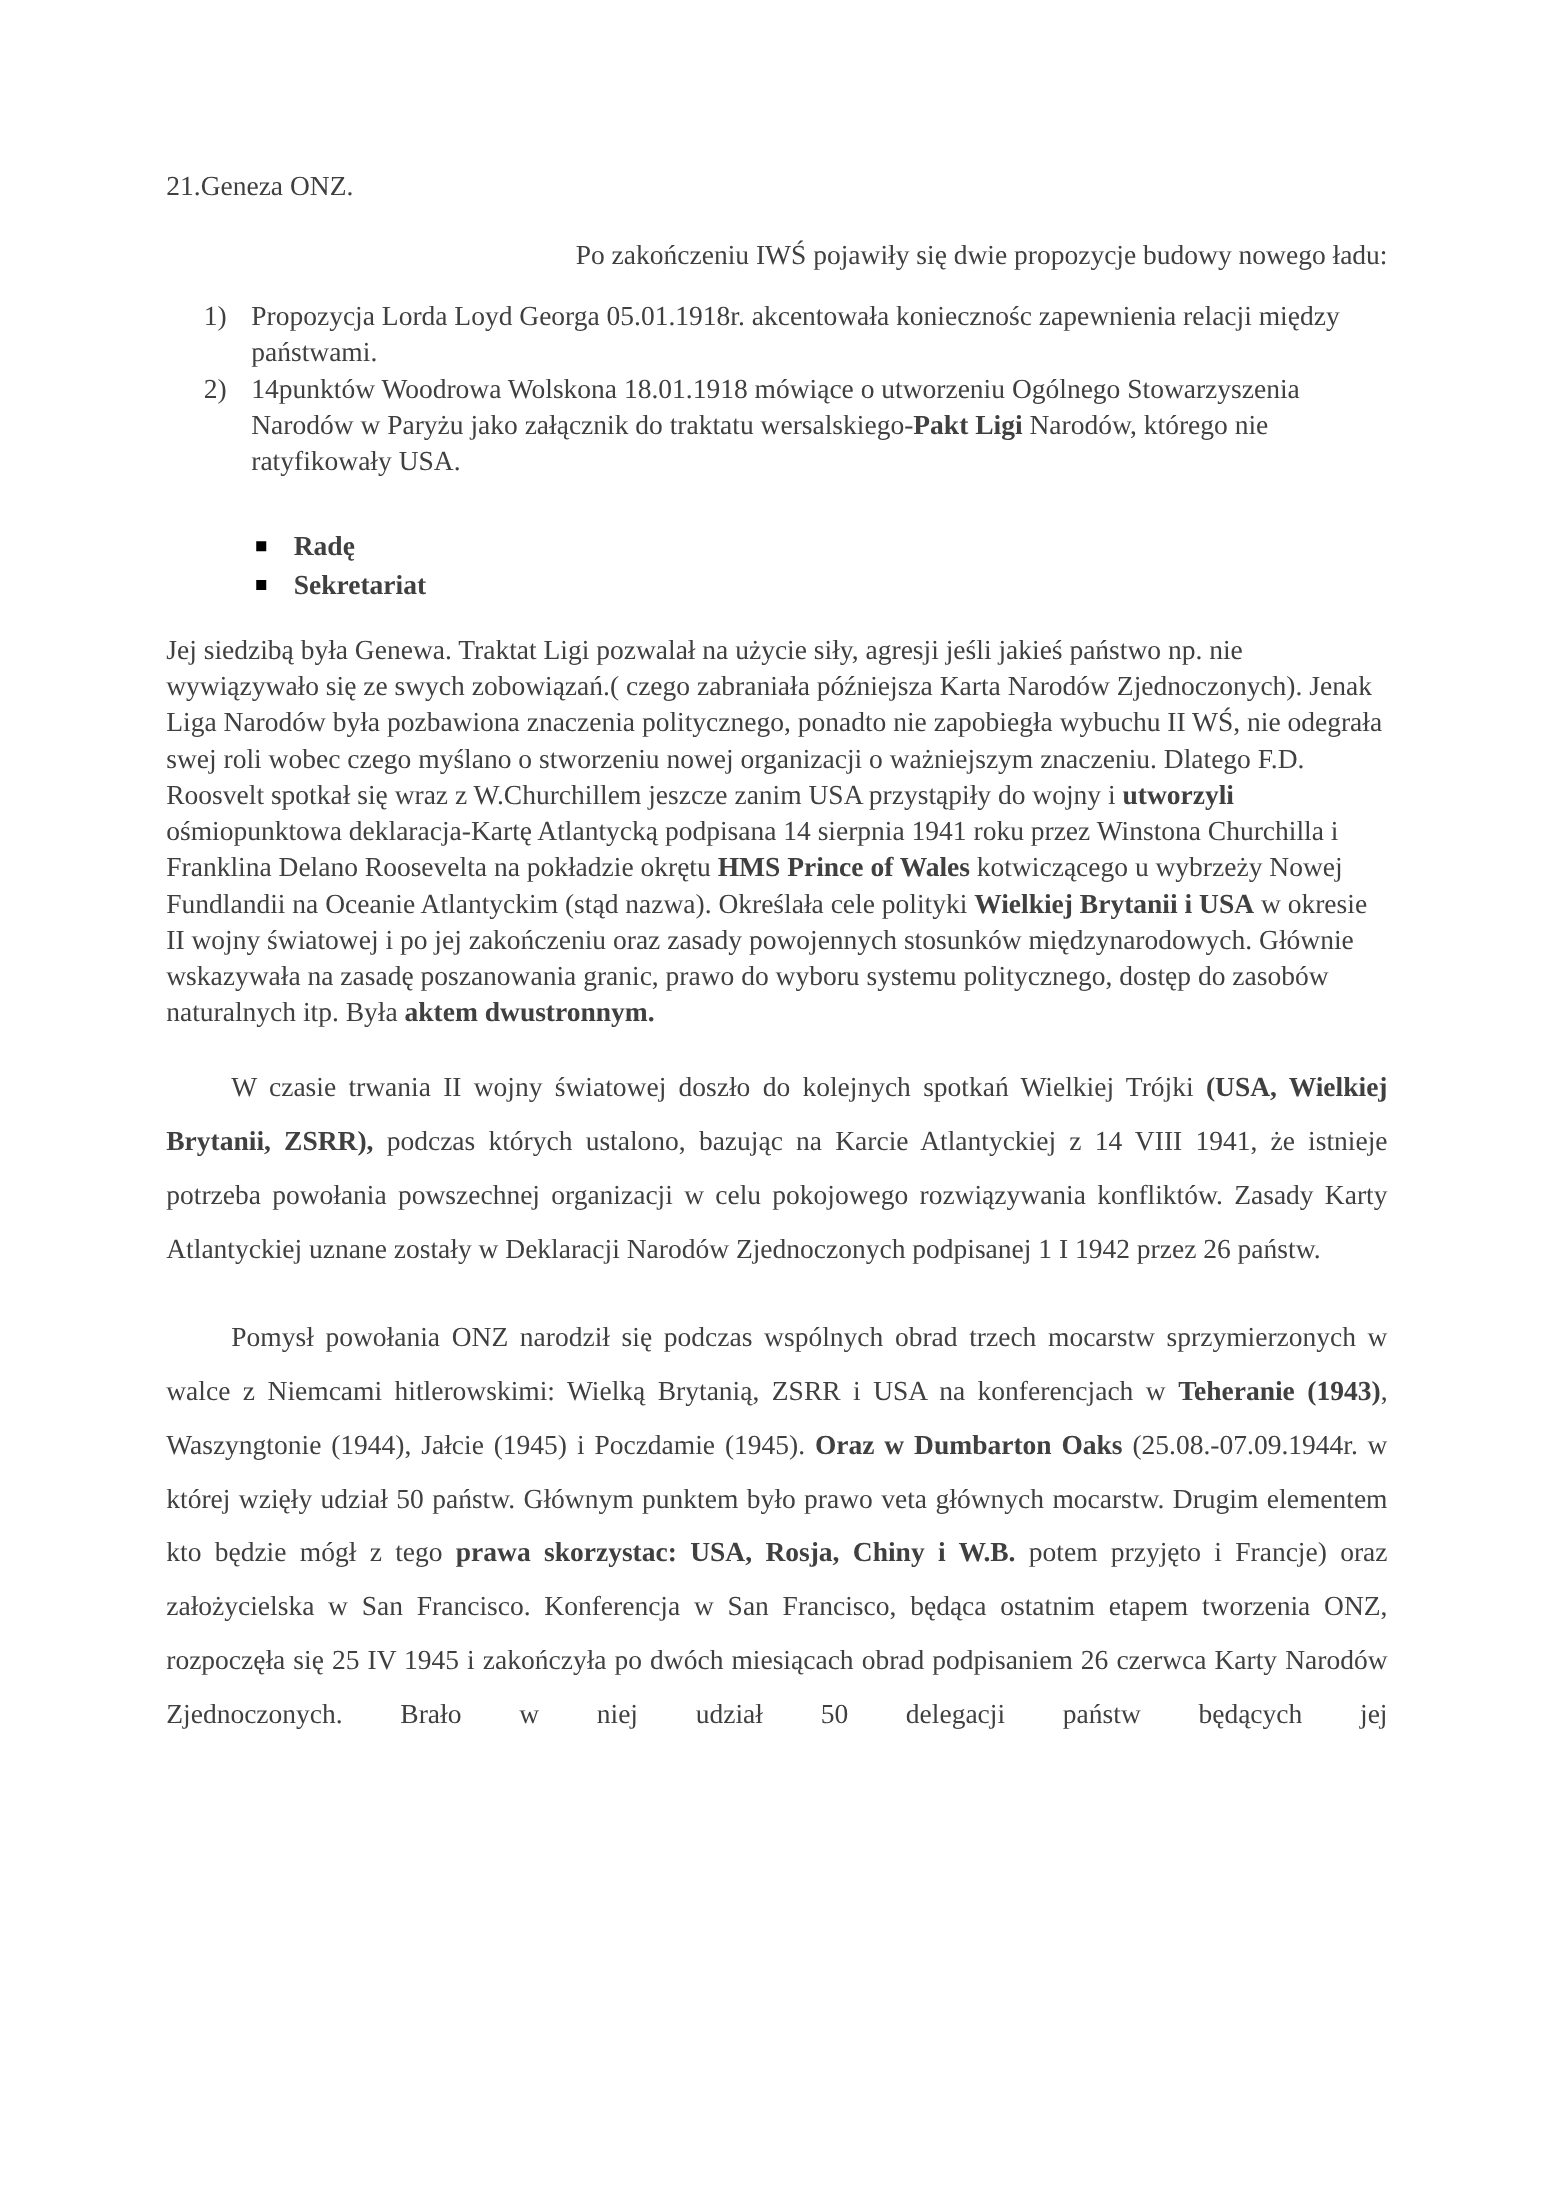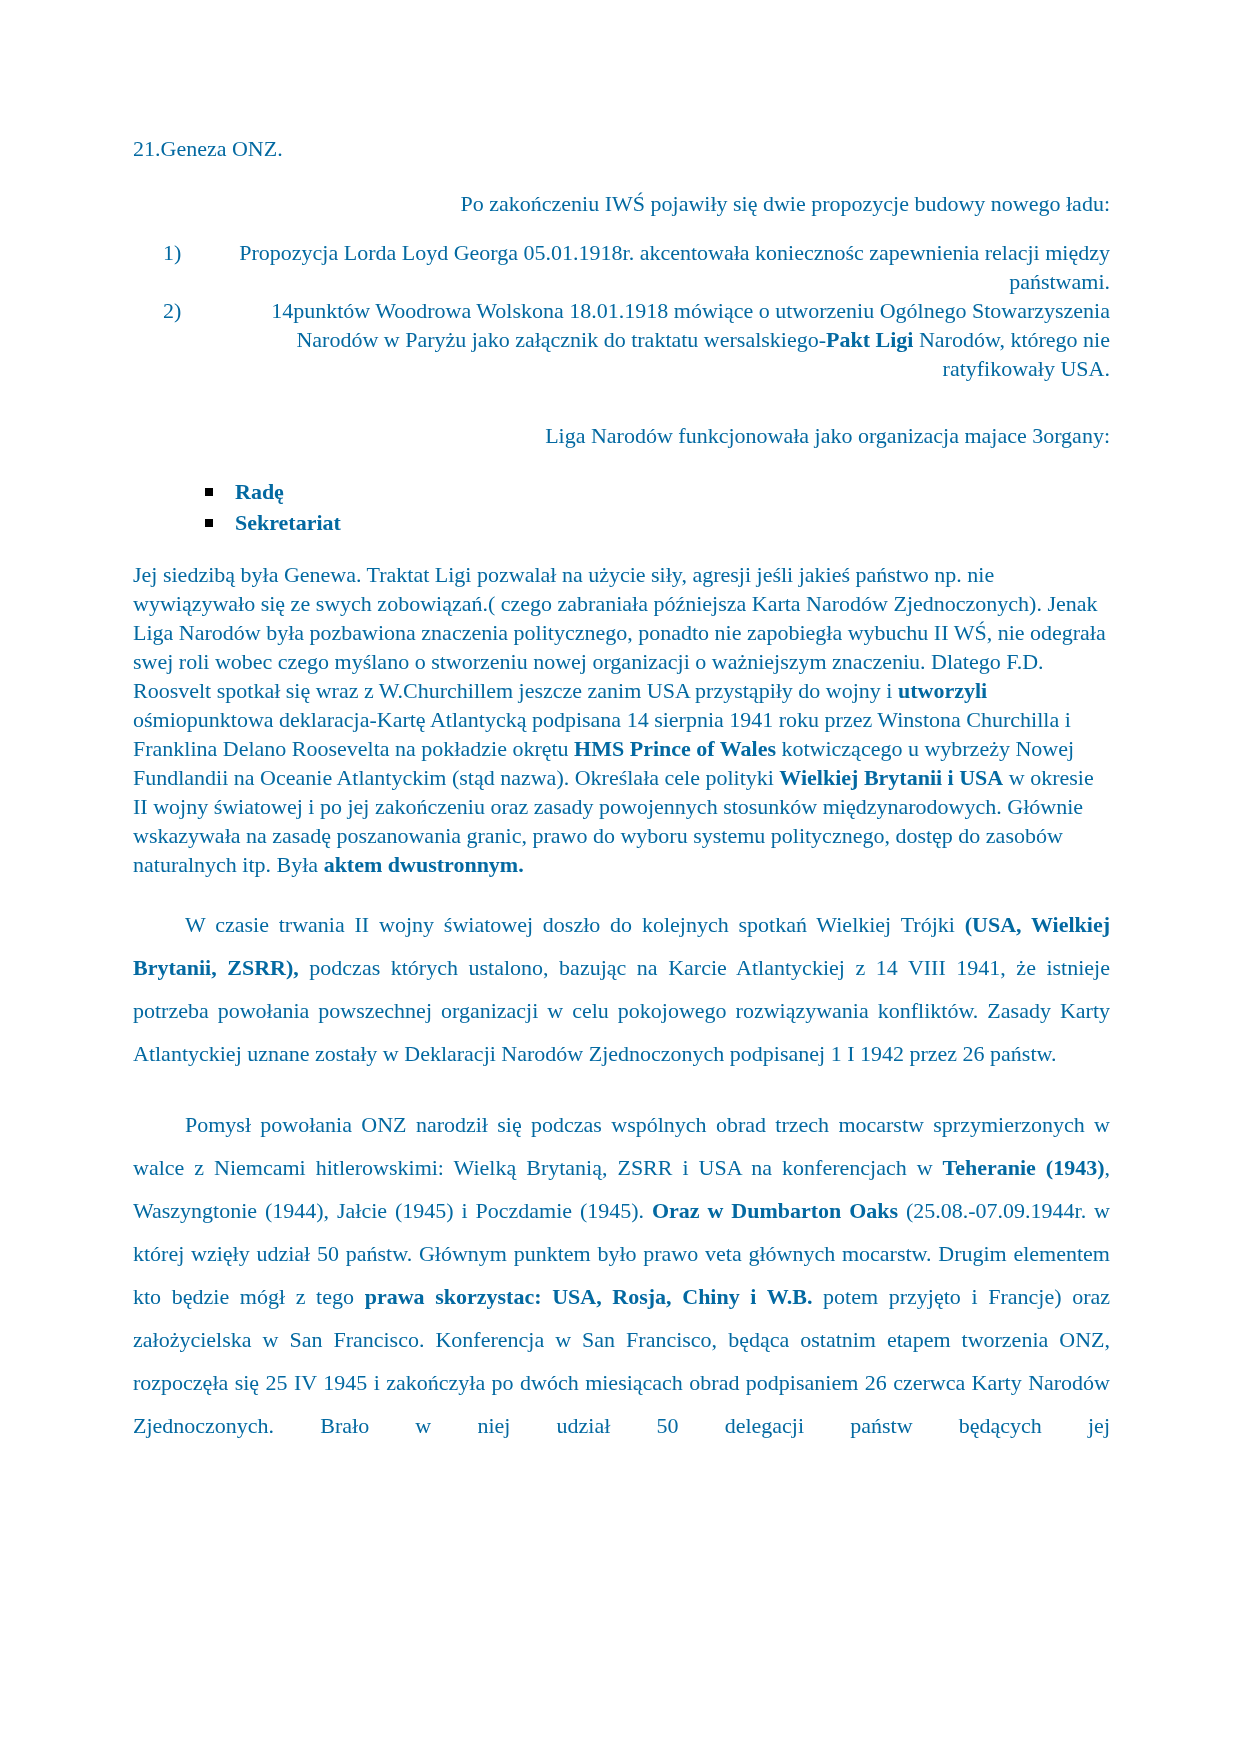--- a/index.html
+++ b/index.html
@@ -6,21 +6,21 @@
     margin: 0;
     padding: 0;
     background: #ffffff;
   }
   .page {
     position: relative;
     width: 1240px;
     height: 1754px;
     margin: 0 auto;
     background: #ffffff;
-    color: #0369a1;
+    color: #404040;
     font-family: "Liberation Serif", "DejaVu Serif", serif;
     font-size: 22px;
     box-sizing: border-box;
     padding: 134px 130px 0 133px;
     overflow: hidden;
   }
   .title {
     font-size: 22px;
     font-weight: 400;
     margin: 0 0 26px 0;
@@ -38,21 +38,21 @@
   }
   ol.numlist li {
     display: flex;
     line-height: 29px;
     padding-left: 30px;
   }
   .num {
     flex: 0 0 38px;
     width: 38px;
   }
-  .li-text { flex: 1; text-align: right; }
+  .li-text { flex: 1; }
   .indent1 {
     margin-left: 37px;
     margin-bottom: 26px;
   }
   ul.bullets {
     list-style: none;
     margin: 0 0 22px 0;
     padding: 0 0 0 72px;
   }
   ul.bullets li {
@@ -98,21 +98,20 @@
     <li>
       <span class="num">1)</span>
       <span class="li-text"><span>Propozycja Lorda Loyd Georga 05.01.1918r. akcentowała koniecznośc zapewnienia relacji między państwami.</span></span>
     </li>
     <li>
       <span class="num">2)</span>
       <span class="li-text"><span>14punktów Woodrowa Wolskona 18.01.1918 mówiące o utworzeniu Ogólnego Stowarzyszenia Narodów w Paryżu jako załącznik do traktatu wersalskiego-</span><span class="b">Pakt Ligi</span><span> Narodów, którego nie ratyfikowały USA.</span></span>
     </li>
   </ol>
 
-  <p class="para indent1">Liga Narodów funkcjonowała jako organizacja majace 3organy:</p>
 
   <ul class="bullets">
     <li>
       <span class="sq"></span>
       <span class="bullet-label">Radę</span>
     </li>
     <li>
       <span class="sq"></span>
       <span class="bullet-label">Sekretariat</span>
     </li>

